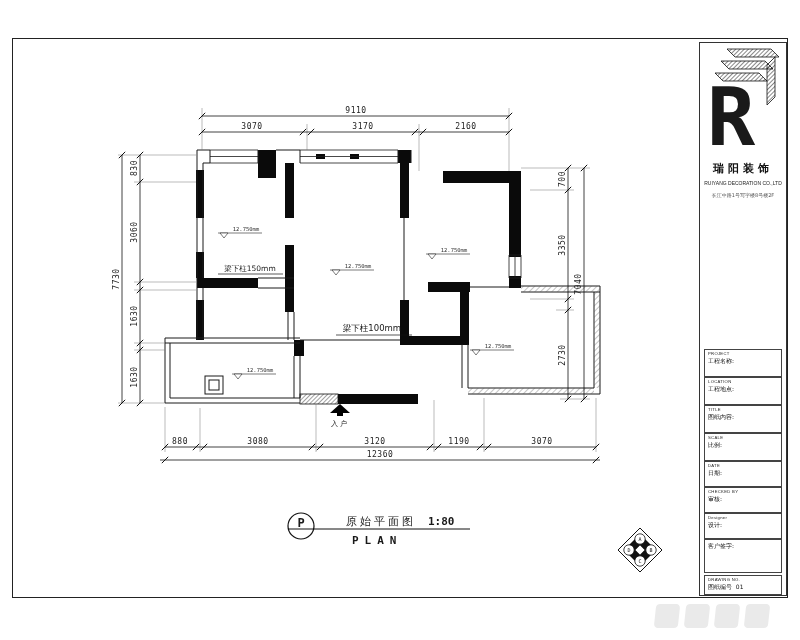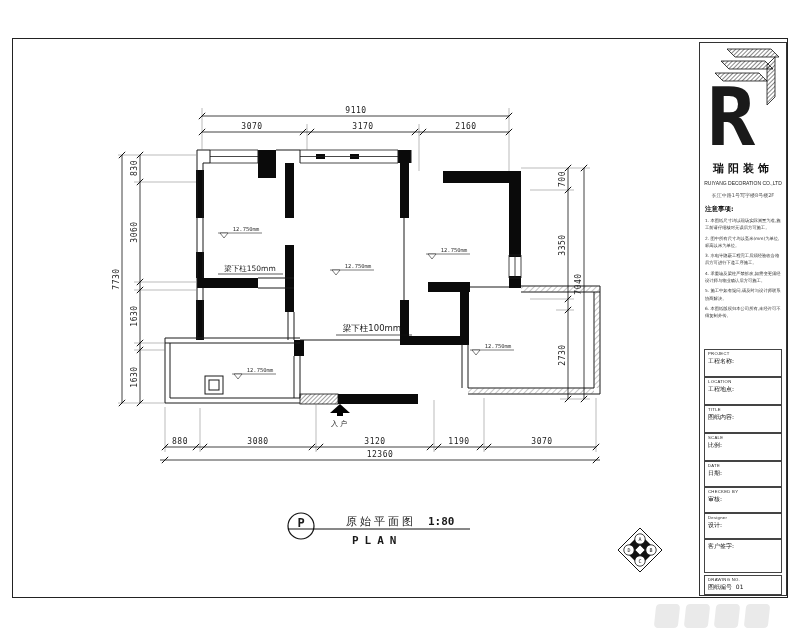--- a/index.html
+++ b/index.html
@@ -266,29 +266,20 @@
         <polygon points="14,28 58,28 66,36 22,36"></polygon>
         <polygon points="66,20 74,12 74,52 66,60"></polygon>
       </g>
       <text x="6" y="100" font-size="80" font-weight="bold" fill="#060606" font-family="Liberation Serif, serif">R</text>
     </svg>
   </div>
   <div class="tb-name-cn">瑞阳装饰</div>
   <div class="tb-name-en">RUIYANG DECORATION CO.,LTD</div>
   <div class="tb-addr">长江中路1号写字楼8号楼2F</div>
 
-  <div class="tb-notes">
-    <div class="tb-notes-h">注意事项:</div>
-    <p>1. 本图纸尺寸均以现场实际测量为准,施工前请仔细核对无误后方可施工。</p>
-    <p>2. 图中所有尺寸均以毫米(mm)为单位,标高以米为单位。</p>
-    <p>3. 水电等隐蔽工程完工后须经验收合格后方可进行下道工序施工。</p>
-    <p>4. 承重墙及梁柱严禁拆改,如需变更须经设计师与物业确认后方可施工。</p>
-    <p>5. 施工中如有疑问,请及时与设计师联系协商解决。</p>
-    <p>6. 本图纸版权归本公司所有,未经许可不得复制外传。</p>
-  </div>
 
   <div class="tb-row" style="top:306px;height:24px;">
     <div class="en">PROJECT</div>
     <div class="cn">工程名称:</div>
   </div>
   <div class="tb-row" style="top:334px;height:24px;">
     <div class="en">LOCATION</div>
     <div class="cn">工程地点:</div>
   </div>
   <div class="tb-row" style="top:362px;height:24px;">

